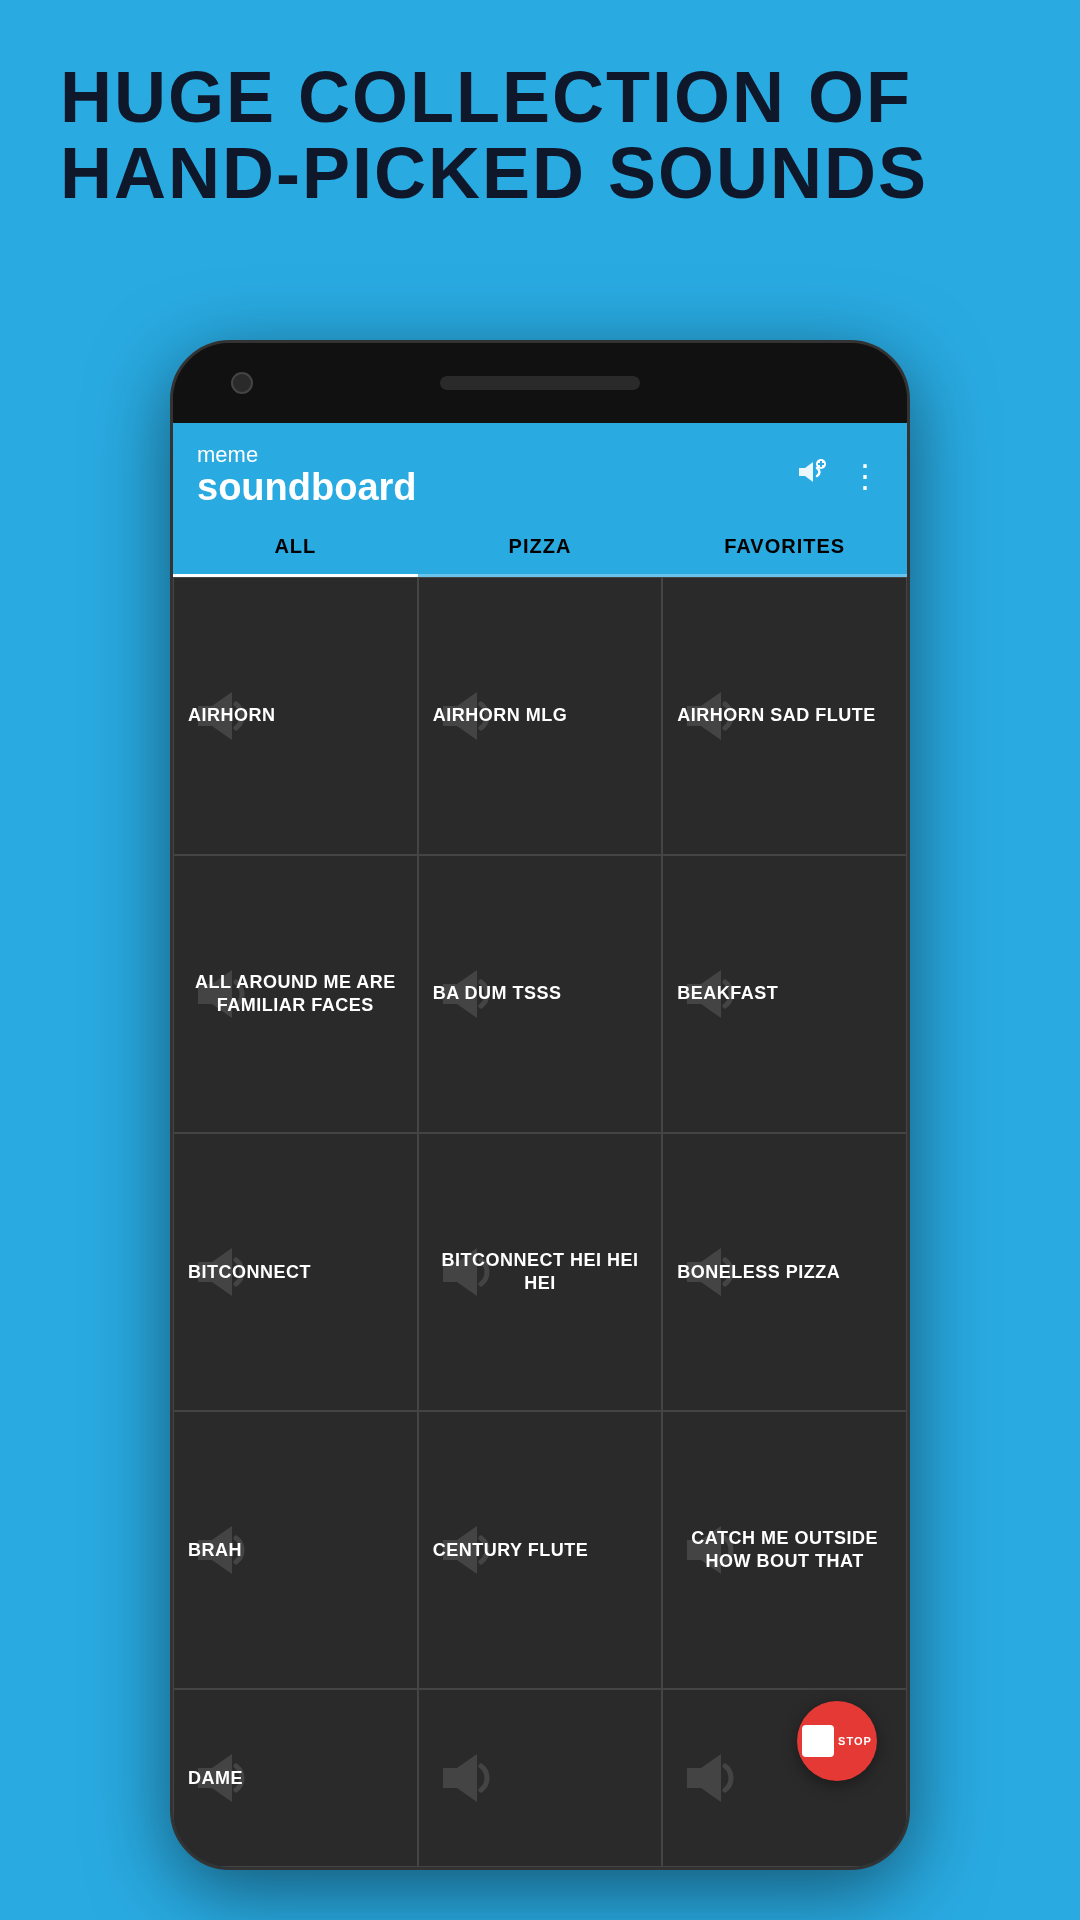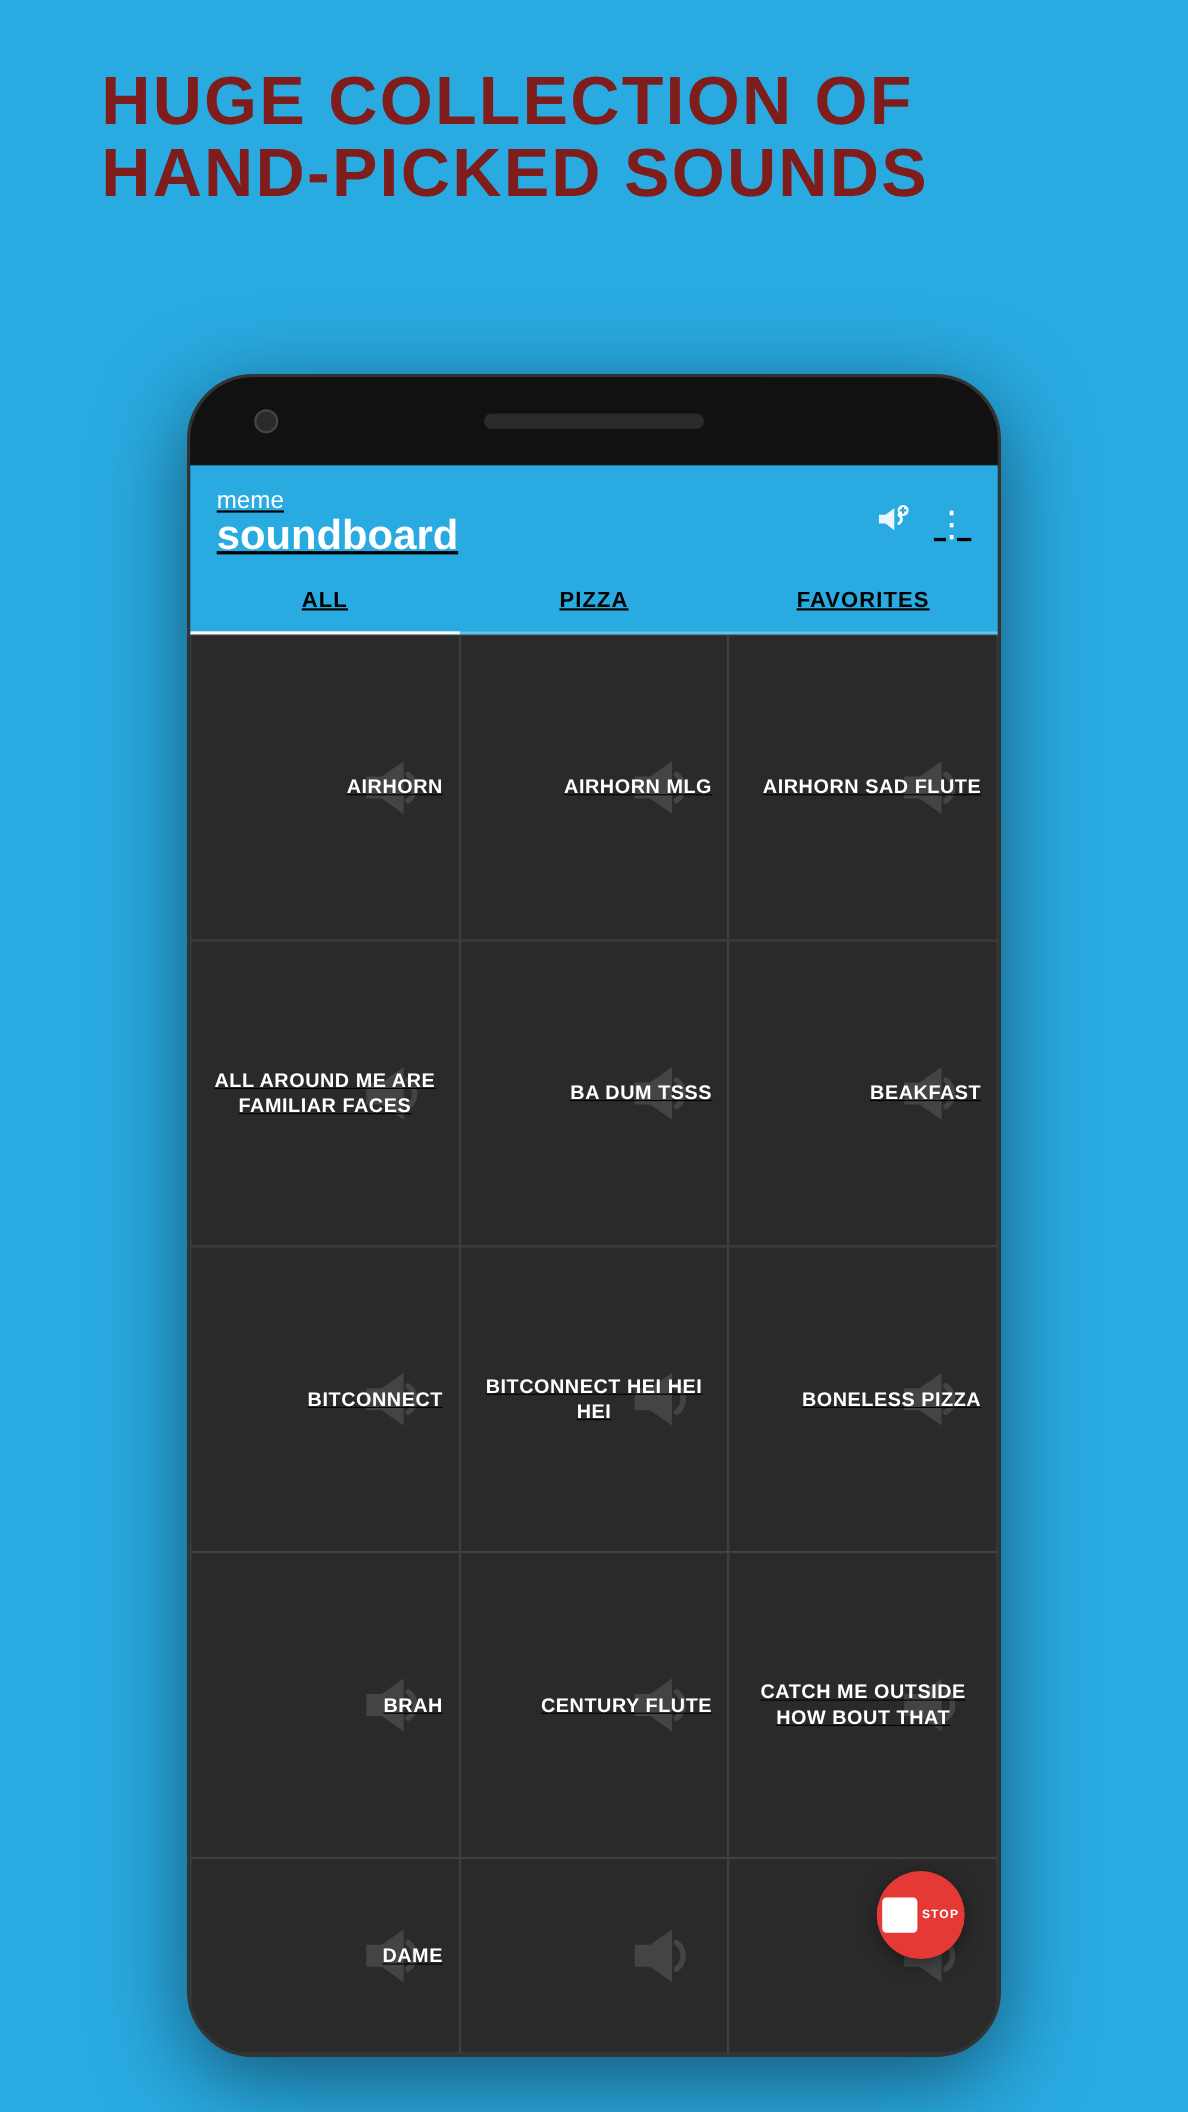--- a/index.html
+++ b/index.html
@@ -8,43 +8,42 @@
       width: 1080px;
       height: 1920px;
       background-color: #29ABE2;
       font-family: 'Arial', sans-serif;
       overflow: hidden;
       position: relative;
     }
 
     
     .page-header {
-      padding: 60px 60px 40px 92px;
-      color: #7f1d1d;
-      font-size: 62px;
+      padding: 60px 60px 40px 60px;
+      color: #0f172a;
+      font-size: 72px;
       font-weight: 900;
       line-height: 1.05;
       text-transform: uppercase;
       letter-spacing: 2px;
     }
 
     
     .phone-frame {
       position: absolute;
       top: 340px;
       left: 50%;
       transform: translateX(-50%);
       width: 740px;
       height: 1530px;
       background: #1a1a1a;
       border-radius: 60px;
       box-shadow: 0 20px 80px rgba(0,0,0,0.5);
       overflow: hidden;
       border: 3px solid #333;
-      text-decoration: underline;
     }
 
     
     .phone-top-bar {
       height: 80px;
       background: #111;
       display: flex;
       align-items: center;
       justify-content: center;
       position: relative;
@@ -169,21 +168,21 @@
       grid-template-columns: repeat(3, 1fr);
       background: #222;
       overflow: hidden;
     }
 
     .sound-cell {
       background: #2a2a2a;
       border: 1px solid #444;
       display: flex;
       flex-direction: column;
-      align-items: flex-end;
+      align-items: flex-start;
       justify-content: center;
       padding: 32px 14px;
       cursor: pointer;
       position: relative;
       min-height: 190px;
     }
 
     .sound-label {
       color: white;
       font-size: 18px;

